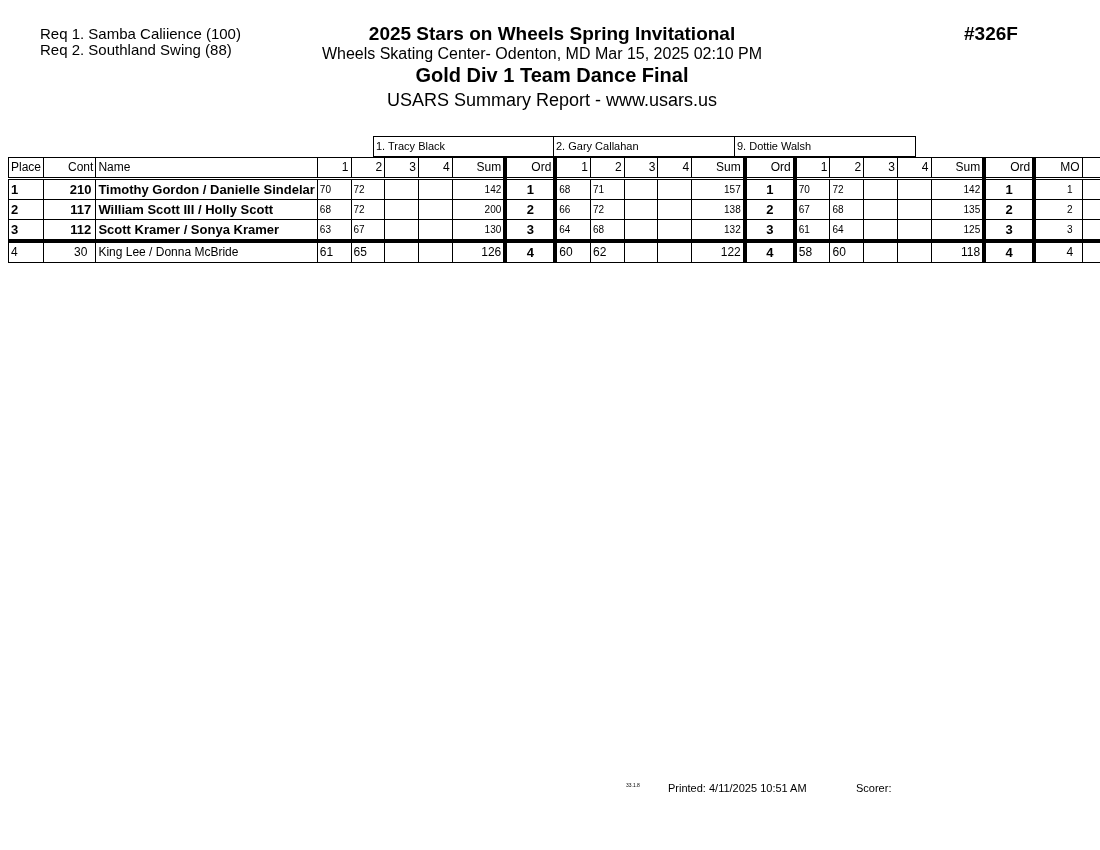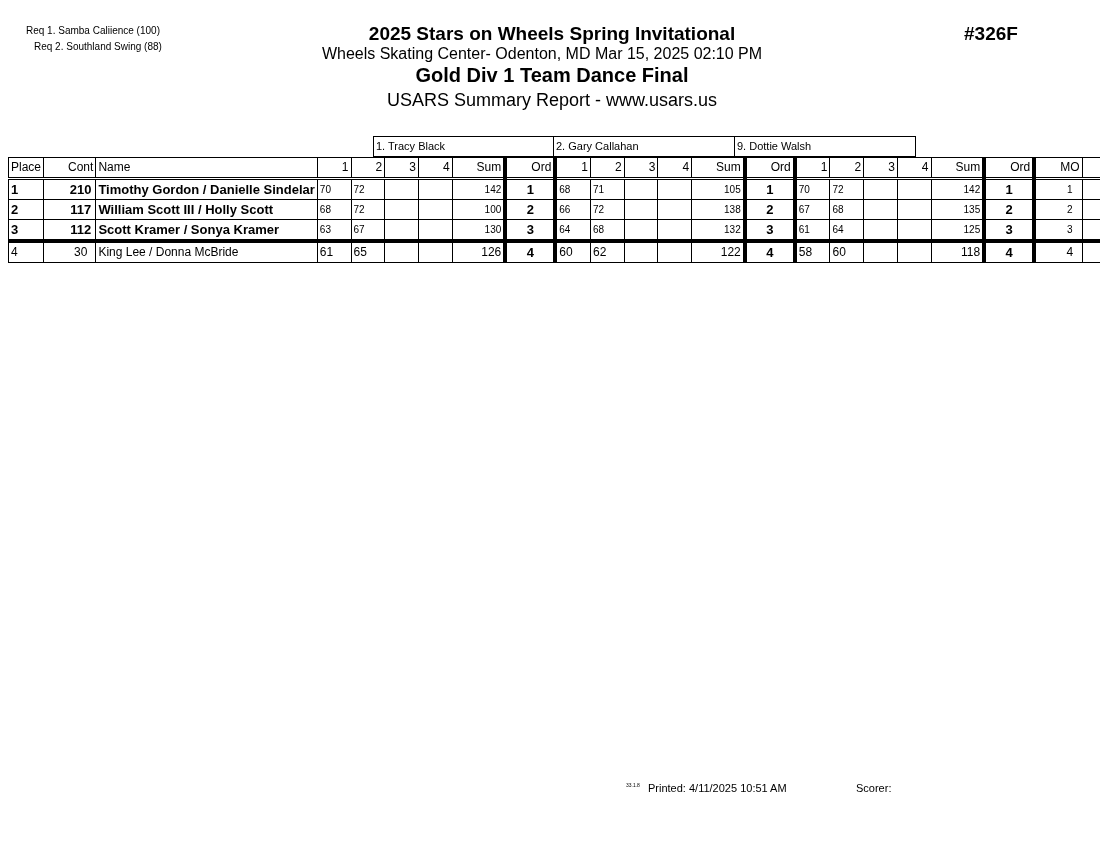--- a/index.html
+++ b/index.html
@@ -1,19 +1,19 @@
 <!DOCTYPE html>
 <html><head>
   <meta charset="utf-8">
   <style>
     html, body { margin:0; padding:0; background:#ffffff; }
     body { width:1100px; height:850px; position:relative; overflow:hidden;
            font-family:"Liberation Sans", sans-serif; color:#000; }
     .abs { position:absolute; white-space:nowrap; }
-    .req { font-size:10px; left:26px; }
+    .req { font-size:15px; left:40px; }
     .title1 { font-size:19px; font-weight:bold; left:0; width:1104px; text-align:center; top:23px; }
     .title2 { font-size:16px; left:0; width:1084px; text-align:center; top:45px; }
     .title3 { font-size:20px; font-weight:bold; left:0; width:1104px; text-align:center; top:64px; }
     .title4 { font-size:18px; left:0; width:1104px; text-align:center; top:90px; }
     .doc-id { font-size:19px; font-weight:bold; left:964px; top:23px; }
 
     table.grid { position:absolute; border-collapse:collapse; table-layout:fixed; font-size:12px; }
     table.grid td { border:1px solid #000; padding:0 2px; height:19px; line-height:19px; overflow:hidden; white-space:nowrap; }
     .judge-head { left:373px; top:136px; }
     .judge-head td { height:19px; padding-left:6px; font-size:11px;margin-left:44px; }
@@ -27,21 +27,21 @@
     .main tr.cut td { border-bottom:4px solid #000; }
     .main td.thick-l { border-left:4px solid #000; }
     .main td.ord { font-weight:bold; font-size:13px; text-align:center; }
     .footer { font-size:11px; top:782px; }
     .tiny { font-size:5px; top:782px; left:626px; }
   </style>
 </head>
 <body>
 
 <div class="abs req" style="top:25px;">Req  1.  Samba Caliience (100)</div>
-<div class="abs req" style="top:41px;margin-left:8px;">Req  2.  Southland Swing (88)</div>
+<div class="abs req" style="top:41px;">Req  2.  Southland Swing (88)</div>
 
 <div class="abs title1">2025 Stars on Wheels Spring Invitational</div>
 <div class="abs title2">Wheels Skating Center- Odenton, MD  Mar 15, 2025  02:10 PM</div>
 <div class="abs title3">Gold Div 1 Team Dance Final</div>
 <div class="abs title4">USARS Summary Report - www.usars.us</div>
 <div class="abs doc-id">#326F</div>
 
 <table class="grid judge-head">
   <colgroup>
       <col style="width:180px">
@@ -121,21 +121,21 @@
     <td class="l sc">70</td>
     <td class="l sc">72</td>
     <td class="l sc"></td>
     <td class="l sc"></td>
     <td class="r sc">142</td>
     <td class="ord thick-l">1</td>
     <td class="l sc thick-l">68</td>
     <td class="l sc">71</td>
     <td class="l sc"></td>
     <td class="l sc"></td>
-    <td class="r sc">105</td>
+    <td class="r sc">157</td>
     <td class="ord thick-l">1</td>
     <td class="l sc thick-l">70</td>
     <td class="l sc">72</td>
     <td class="l sc"></td>
     <td class="l sc"></td>
     <td class="r sc">142</td>
     <td class="ord thick-l">1</td>
     <td class="c sc thick-l">1</td>
     <td class="c sc"></td>
     <td class="c sc">1</td>
@@ -143,21 +143,21 @@
   </tr>
 
   <tr class="bold">
     <td class="l">2</td>
     <td class="c">117</td>
     <td class="l">William Scott III / Holly Scott</td>
     <td class="l sc">68</td>
     <td class="l sc">72</td>
     <td class="l sc"></td>
     <td class="l sc"></td>
-    <td class="r sc">100</td>
+    <td class="r sc">200</td>
     <td class="ord thick-l">2</td>
     <td class="l sc thick-l">66</td>
     <td class="l sc">72</td>
     <td class="l sc"></td>
     <td class="l sc"></td>
     <td class="r sc">138</td>
     <td class="ord thick-l">2</td>
     <td class="l sc thick-l">67</td>
     <td class="l sc">68</td>
     <td class="l sc"></td>
@@ -222,14 +222,14 @@
     <td class="ord thick-l">4</td>
     <td class="c thick-l">4</td>
     <td class="c"></td>
     <td class="c">1</td>
     <td class="c">3</td>
   </tr>
 </tbody>
   </table>
 
 <div class="abs tiny">33.1.8</div>
-<div class="abs footer" style="left:648px;">Printed:  4/11/2025  10:51 AM</div>
+<div class="abs footer" style="left:668px;">Printed:  4/11/2025  10:51 AM</div>
 <div class="abs footer" style="left:856px;">Scorer:</div>
 
 </body></html>

